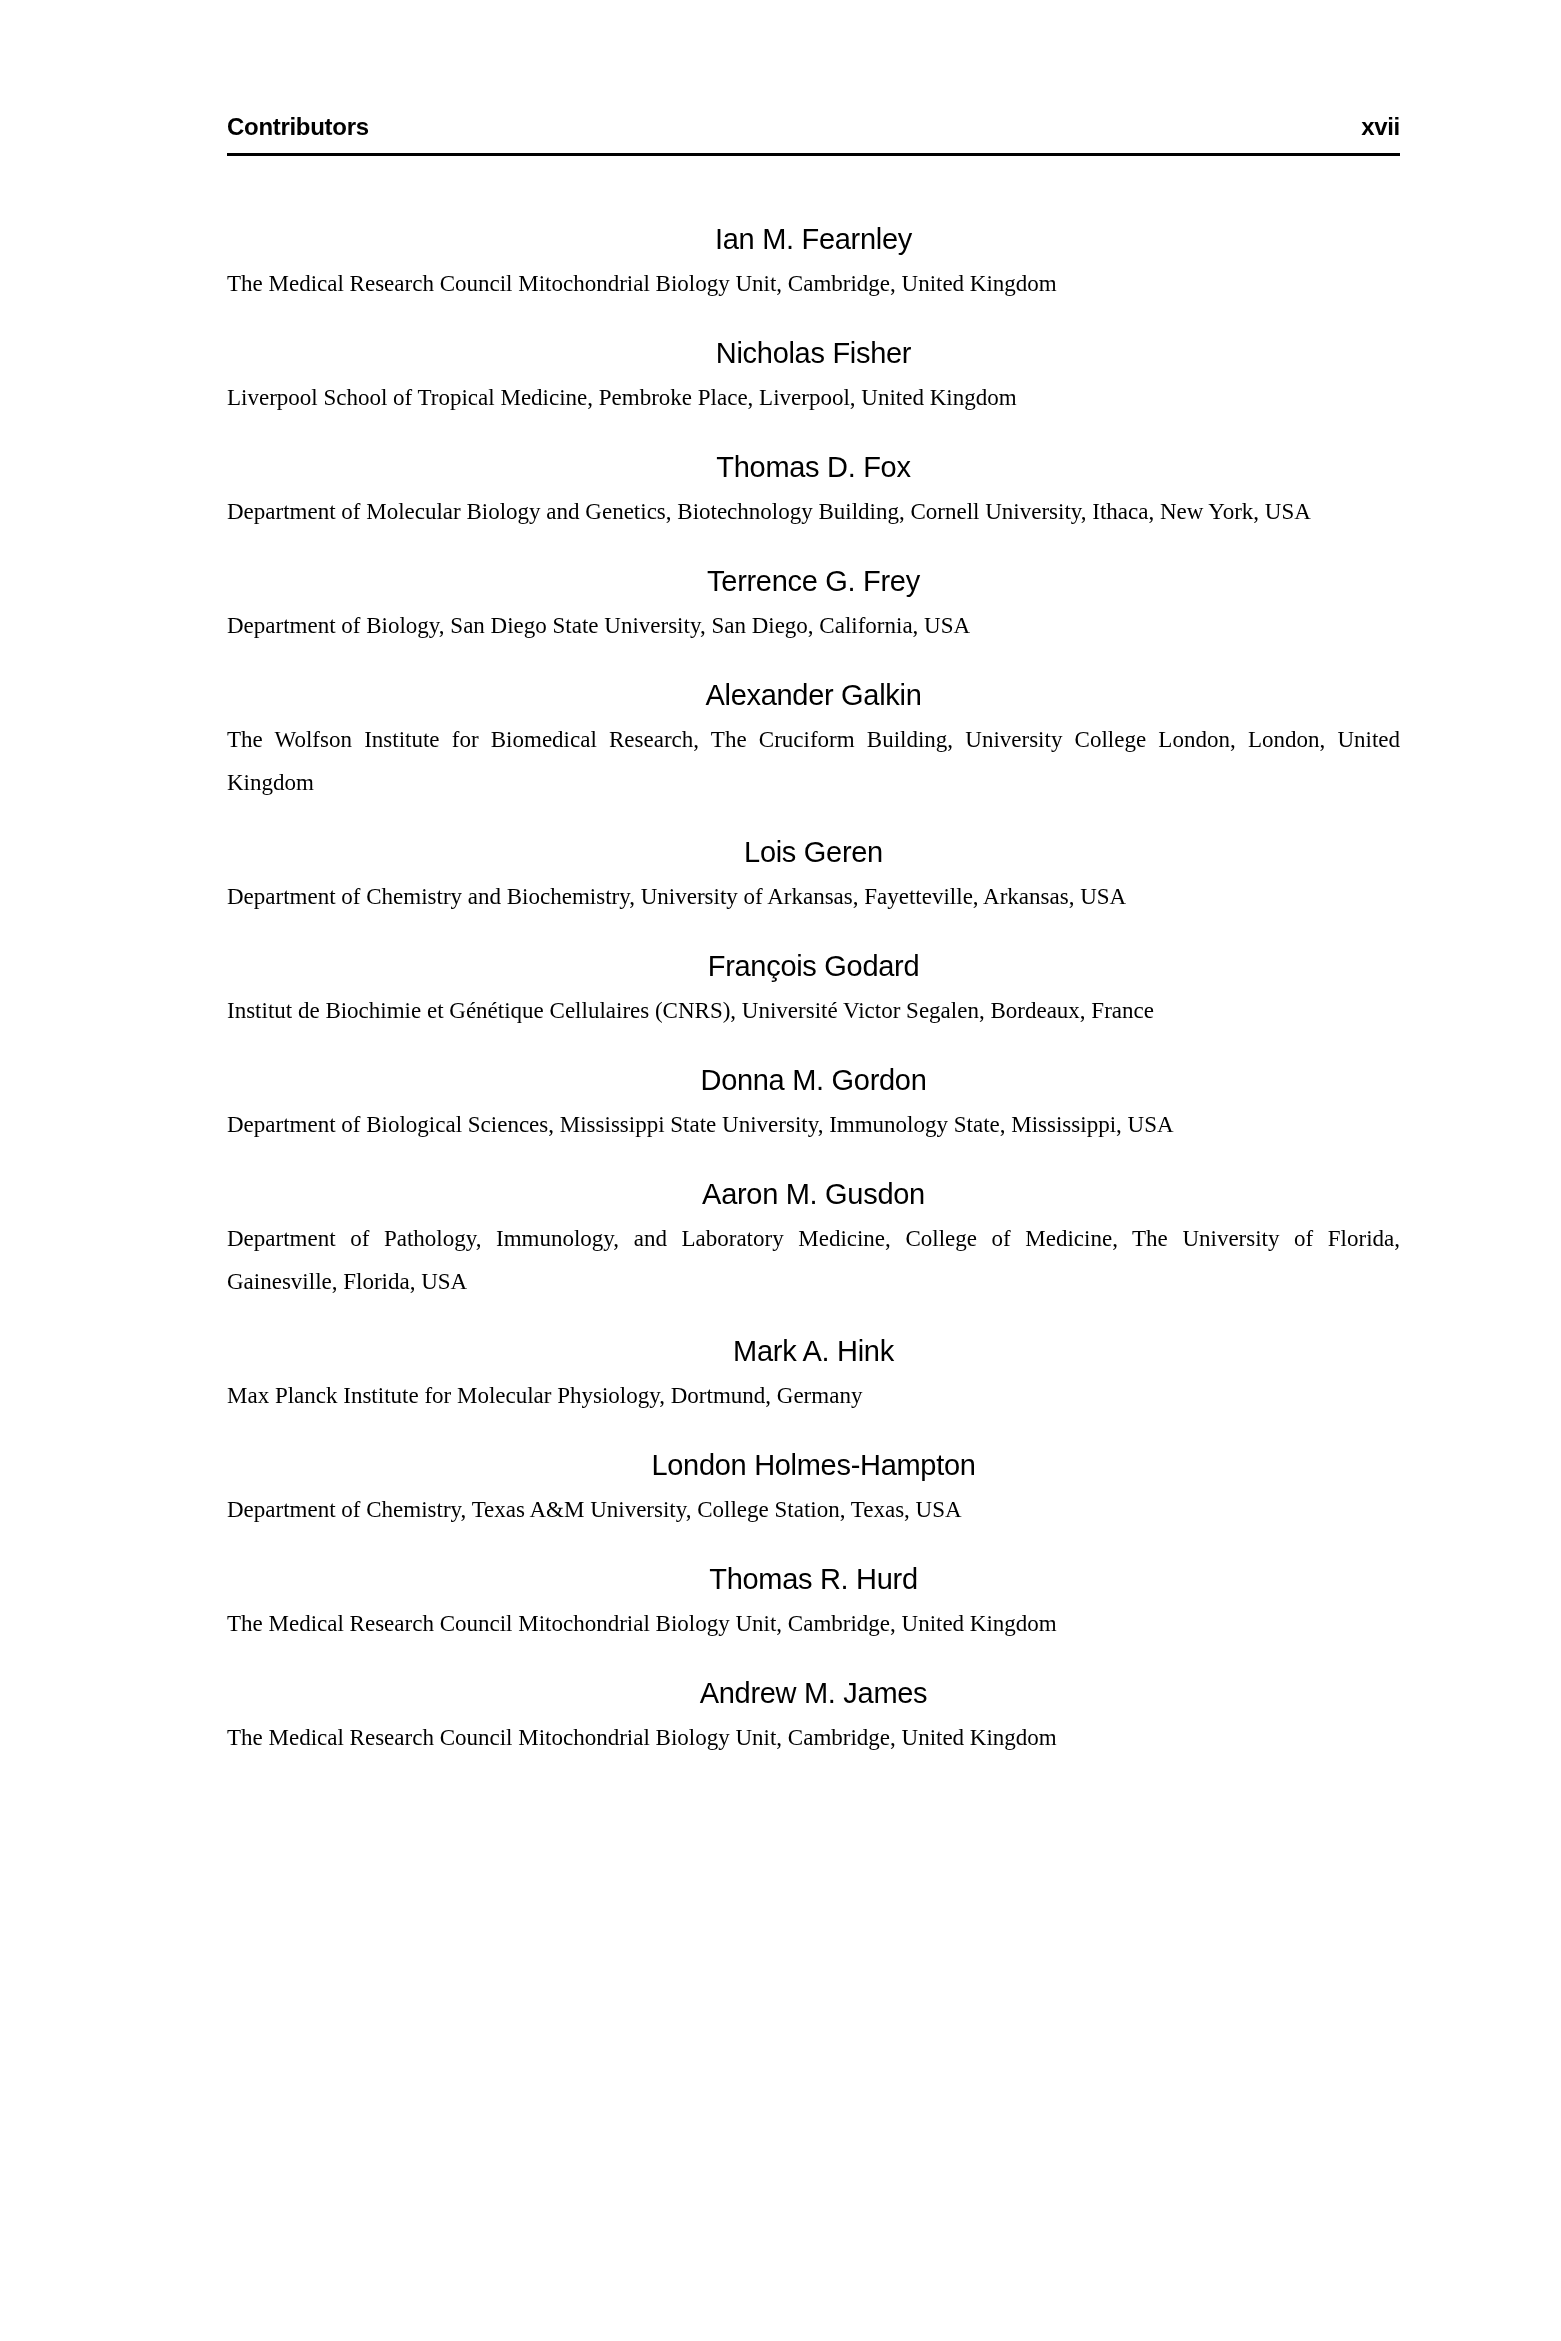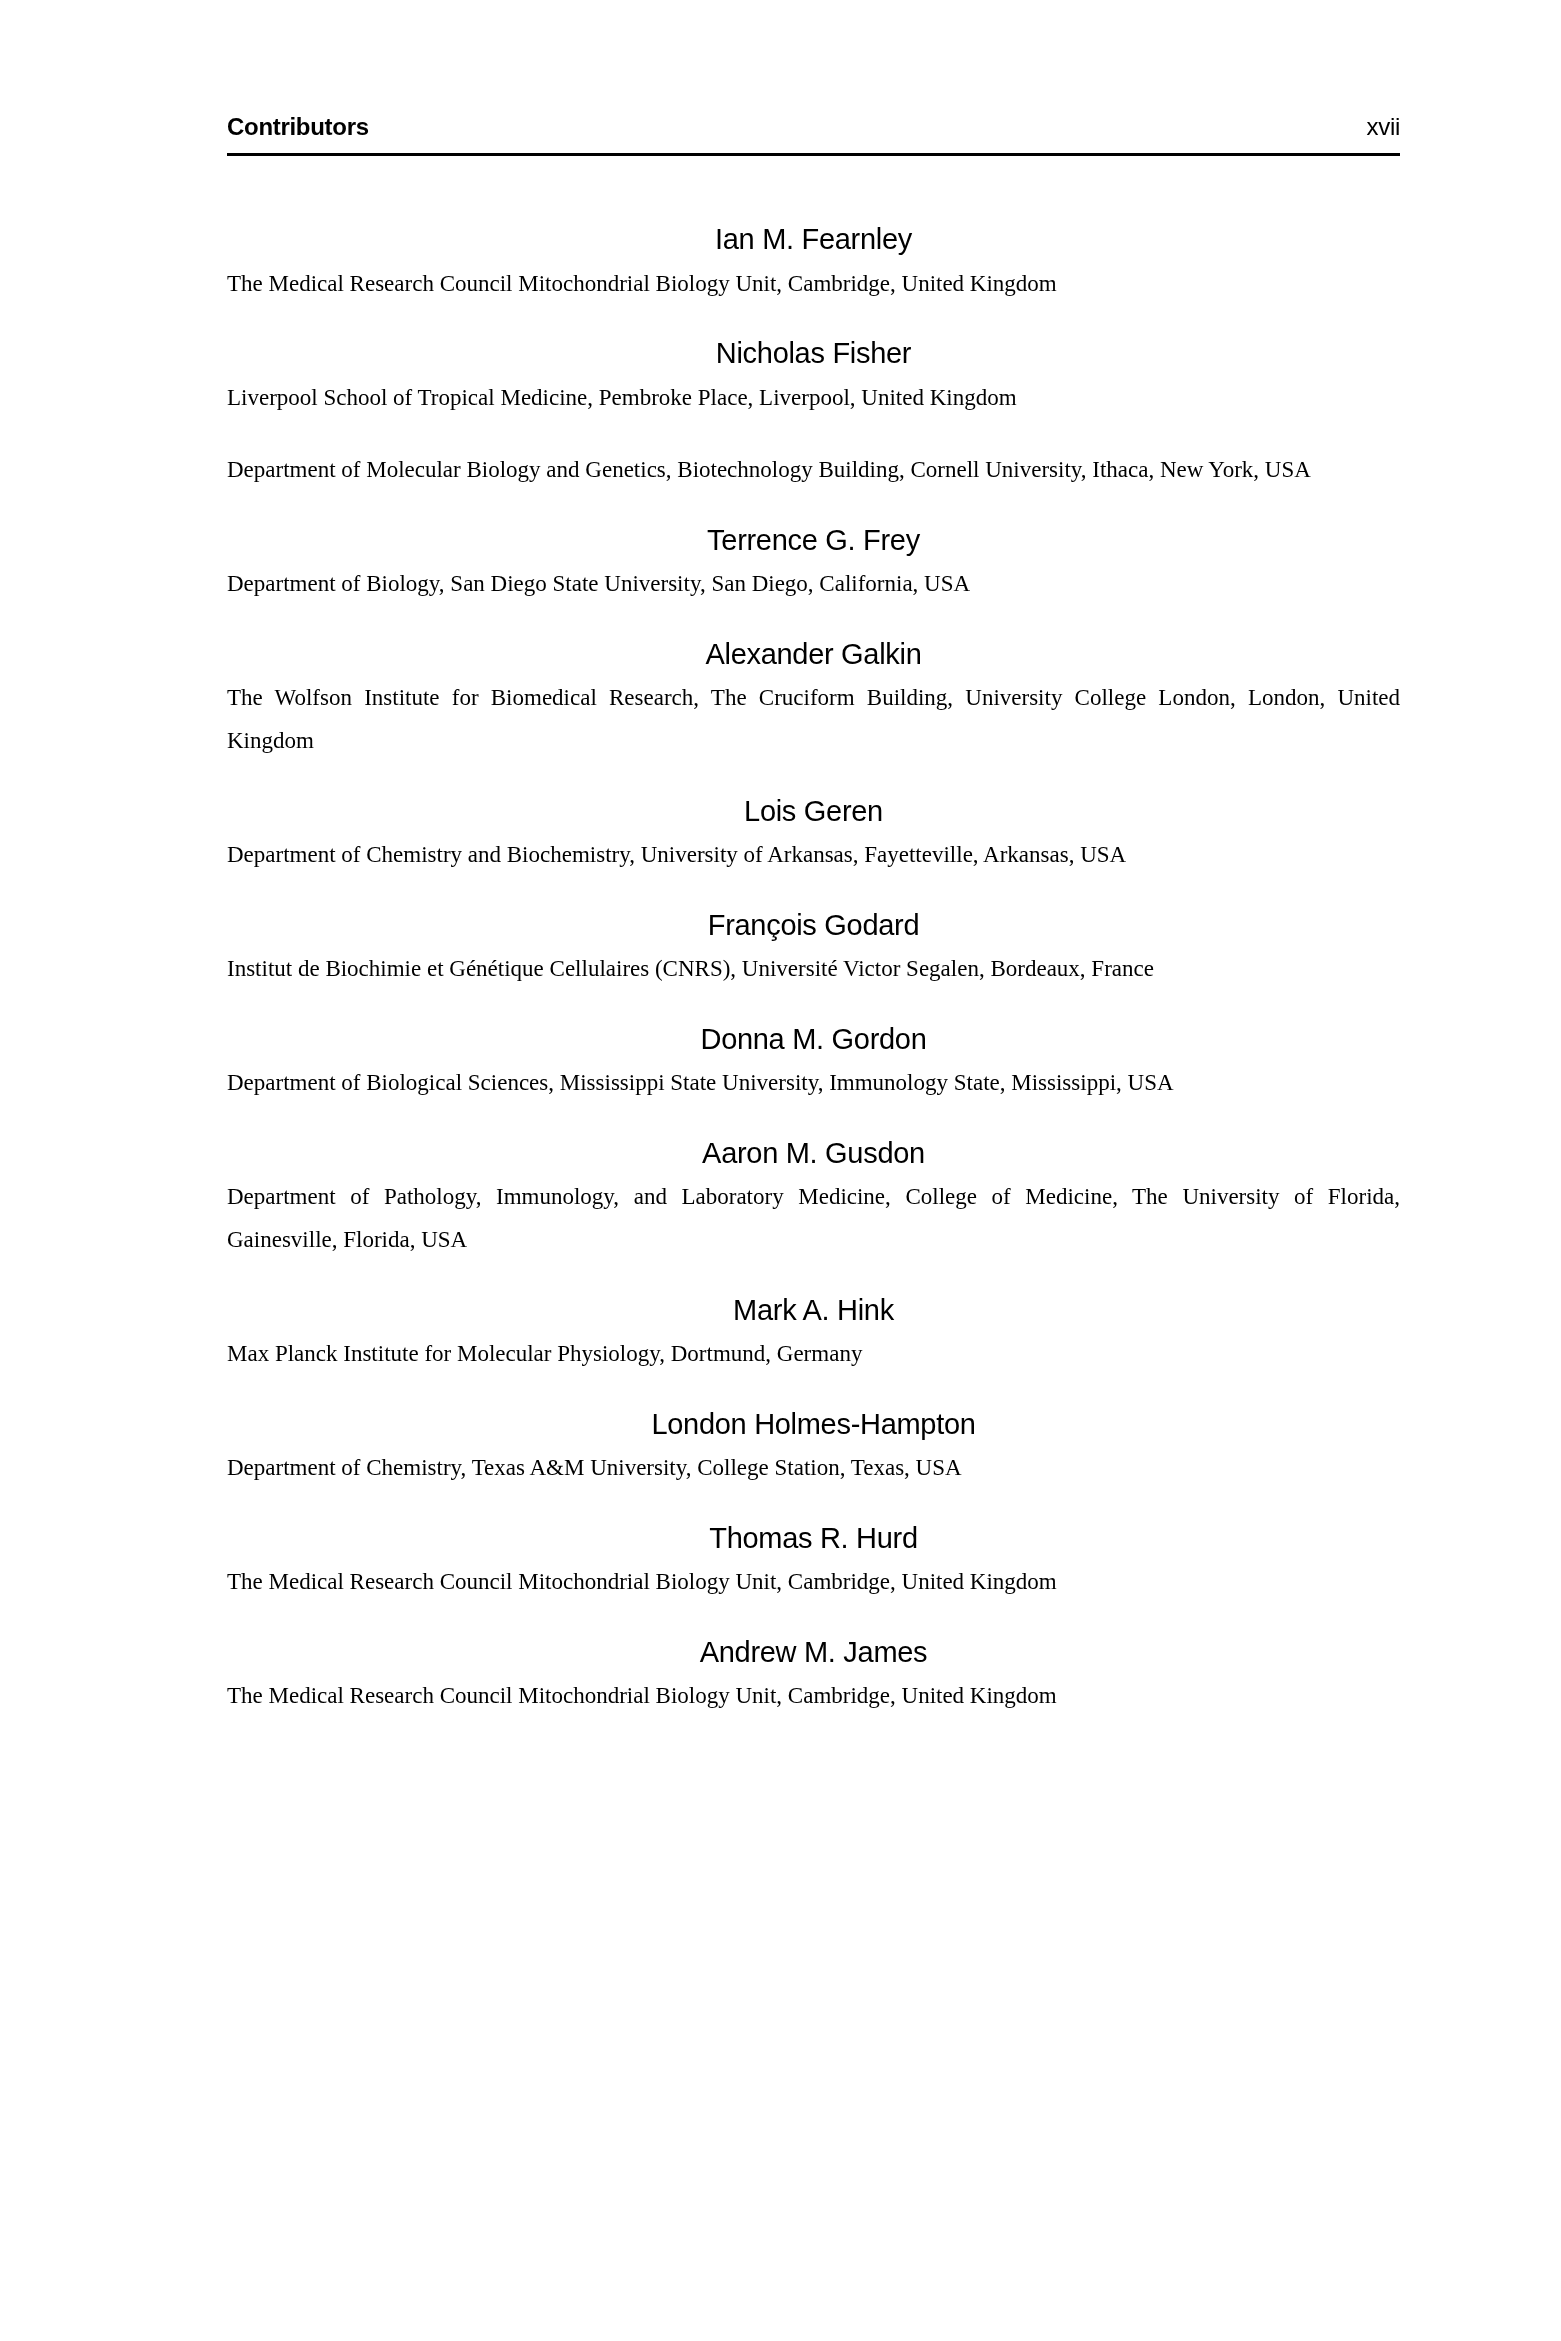--- a/index.html
+++ b/index.html
@@ -28,21 +28,21 @@
     padding-top: 113px;
     font-family: "Liberation Sans", sans-serif;
   }
   .running-head .title {
     font-size: 24px;
     font-weight: 700;
     letter-spacing: -0.3px;
   }
   .running-head .folio {
     font-size: 24px;
-    font-weight: 400;
+    font-weight: 700;
     letter-spacing: -0.3px;
   }
   .head-rule {
     border: none;
     border-top: 3.5px solid #000000;
     margin: 12px 0 0 0;
     width: 100%;
   }
   .contributors {
     margin-top: 64px;
@@ -82,20 +82,21 @@
     <h2 class="name">Ian M. Fearnley</h2>
     <p class="affil">The Medical Research Council Mitochondrial Biology Unit, Cambridge, United Kingdom</p>
   </div>
 
   <div class="entry">
     <h2 class="name">Nicholas Fisher</h2>
     <p class="affil">Liverpool School of Tropical Medicine, Pembroke Place, Liverpool, United Kingdom</p>
   </div>
 
   <div class="entry">
+    <h2 class="name">Thomas D. Fox</h2>
     <p class="affil">Department of Molecular Biology and Genetics, Biotechnology Building, Cornell University, Ithaca, New York, USA</p>
   </div>
 
   <div class="entry">
     <h2 class="name">Terrence G. Frey</h2>
     <p class="affil">Department of Biology, San Diego State University, San Diego, California, USA</p>
   </div>
 
   <div class="entry">
     <h2 class="name">Alexander Galkin</h2>

